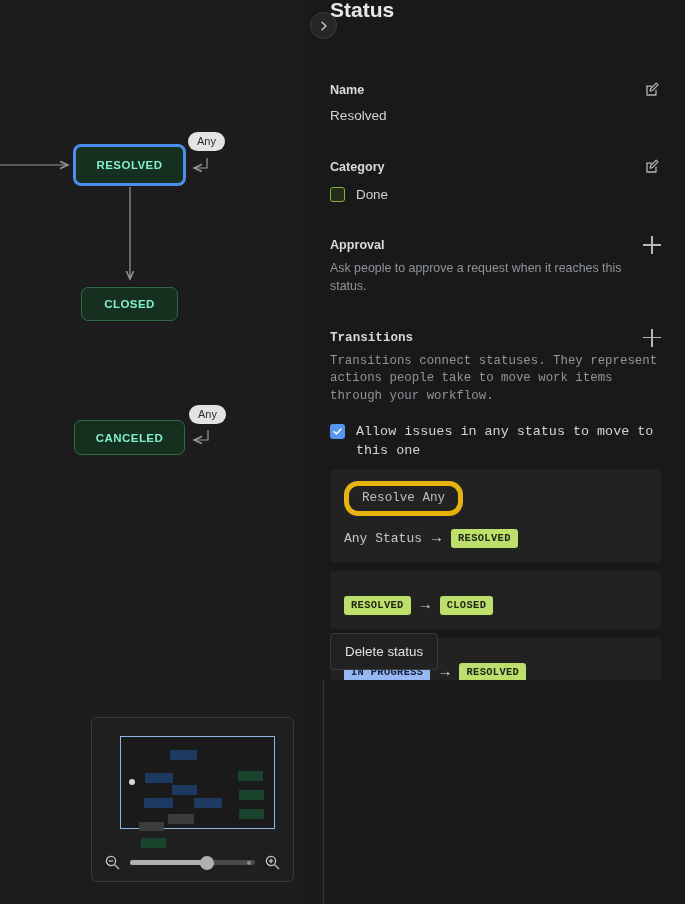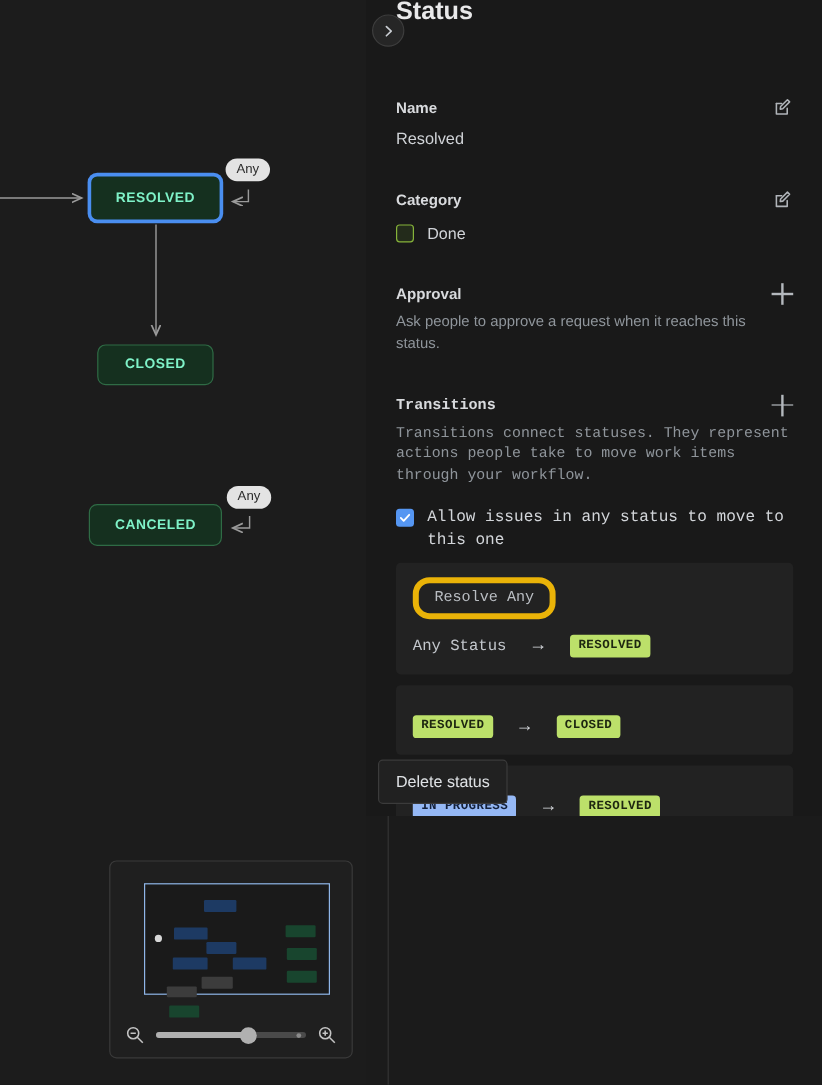--- a/index.html
+++ b/index.html
@@ -161,32 +161,32 @@
     border-radius: 4px;
     padding: 12px 14px 14px;
     margin-top: 9px;
   }
   .tchip {
     display: inline-block;
     border: 5px solid #eab308; border-radius: 14px;
     padding: 5px 13px 6px;
     font-size: 12.6px; color: #b9bdc2;
   }
-  .tflow { display: flex; align-items: center; gap: 22px; margin-top: 13px; }
+  .tflow { display: flex; align-items: center; gap: 10px; margin-top: 13px; }
   .tstatus { font-size: 13px; color: #c3c7cc; }
   .badge {
     font-size: 10.4px; font-weight: bold; letter-spacing: .35px;
     padding: 3px 7px 4px; border-radius: 3px; color: #17200f;
   }
   .badge.green { background: #bce06a; color: #1d2610; }
   .badge.blue  { background: #95b8f5; color: #13203a; }
   .arrow-glyph { color: #d5d8dc; font-size: 15px; line-height: 1; }
 
   .delete-btn {
-    position: absolute; left: 10px; bottom: 10px;
+    position: absolute; left: 25px; bottom: 10px;
     background: #212121; border: 1px solid #3b3b3b;
     border-radius: 4px;
     padding: 10px 14px;
     font-size: 13.4px; color: #dfe2e5;
     font-family: "Liberation Sans", sans-serif;
   }
 </style>
 </head>
 <body>
 

